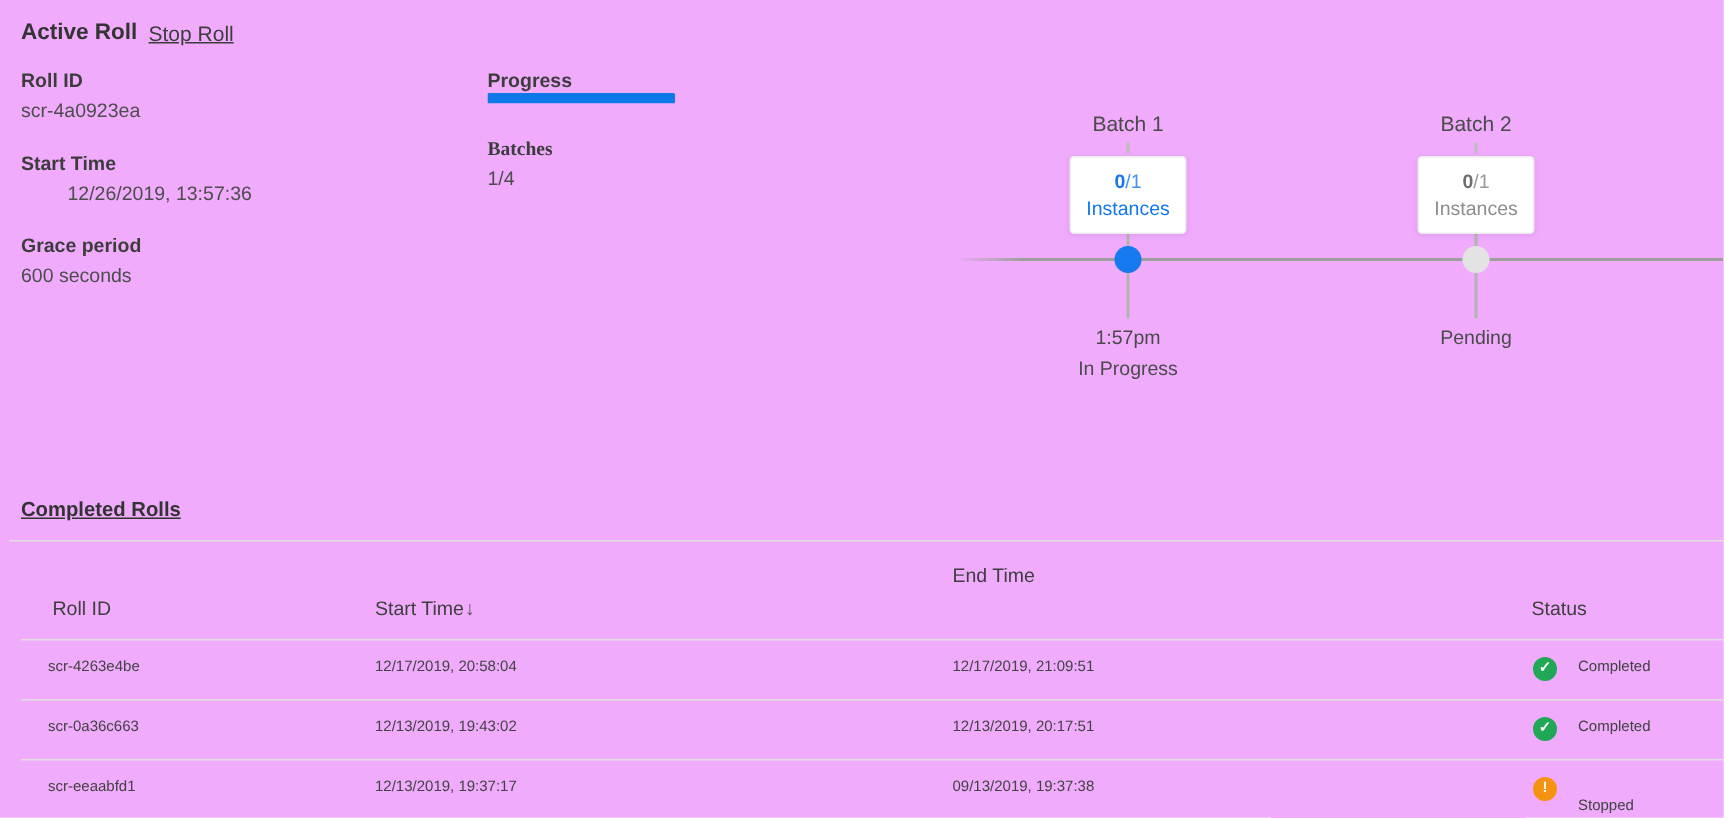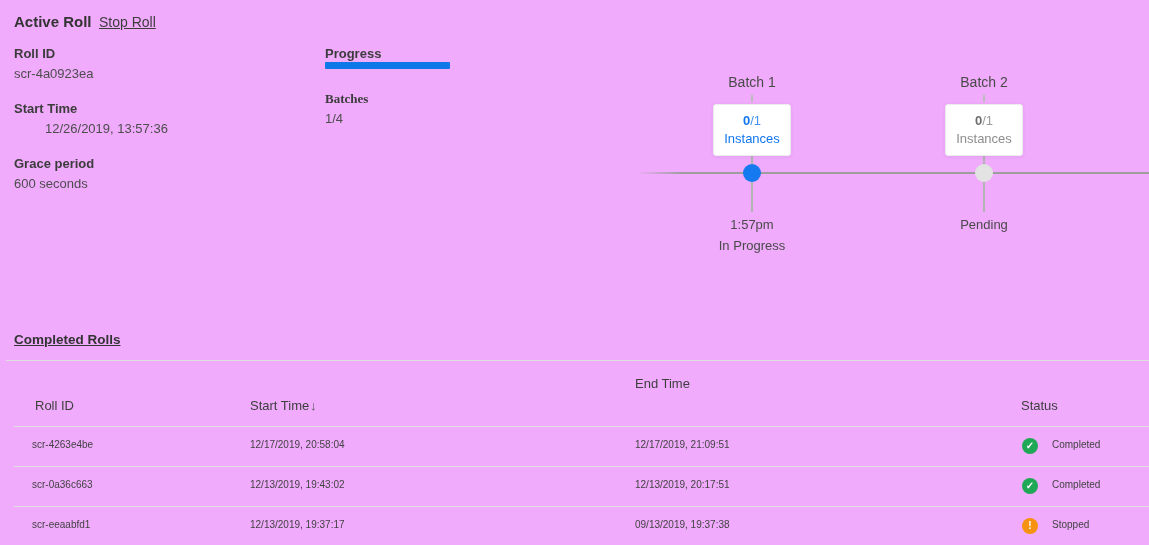--- a/index.html
+++ b/index.html
@@ -142,16 +142,16 @@
     <span class="abs status-icon" style="left: 1022px; top: 478px; background: rgb(33, 168, 87);">✓</span>
     <div class="abs td" style="left:1052px; top:479px;">Completed</div>
     <div class="abs hline" style="left:14px; right:0; top:506px;"></div>
   </div>
 
   <div>
     <div class="abs td" style="left:32px;  top:519px;">scr-eeaabfd1</div>
     <div class="abs td" style="left:250px; top:519px;">12/13/2019, 19:37:17</div>
     <div class="abs td" style="left:635px; top:519px;">09/13/2019, 19:37:38</div>
     <span class="abs status-icon" style="left: 1022px; top: 518px; background: rgb(245, 146, 15);">!</span>
-    <div class="abs td" style="left:1052px; top:519px;">Stopped</div>
+    <div class="abs td" style="left:1052px; top:532px;">Stopped</div>
   </div>
 
 </div>
 
 </body></html>

